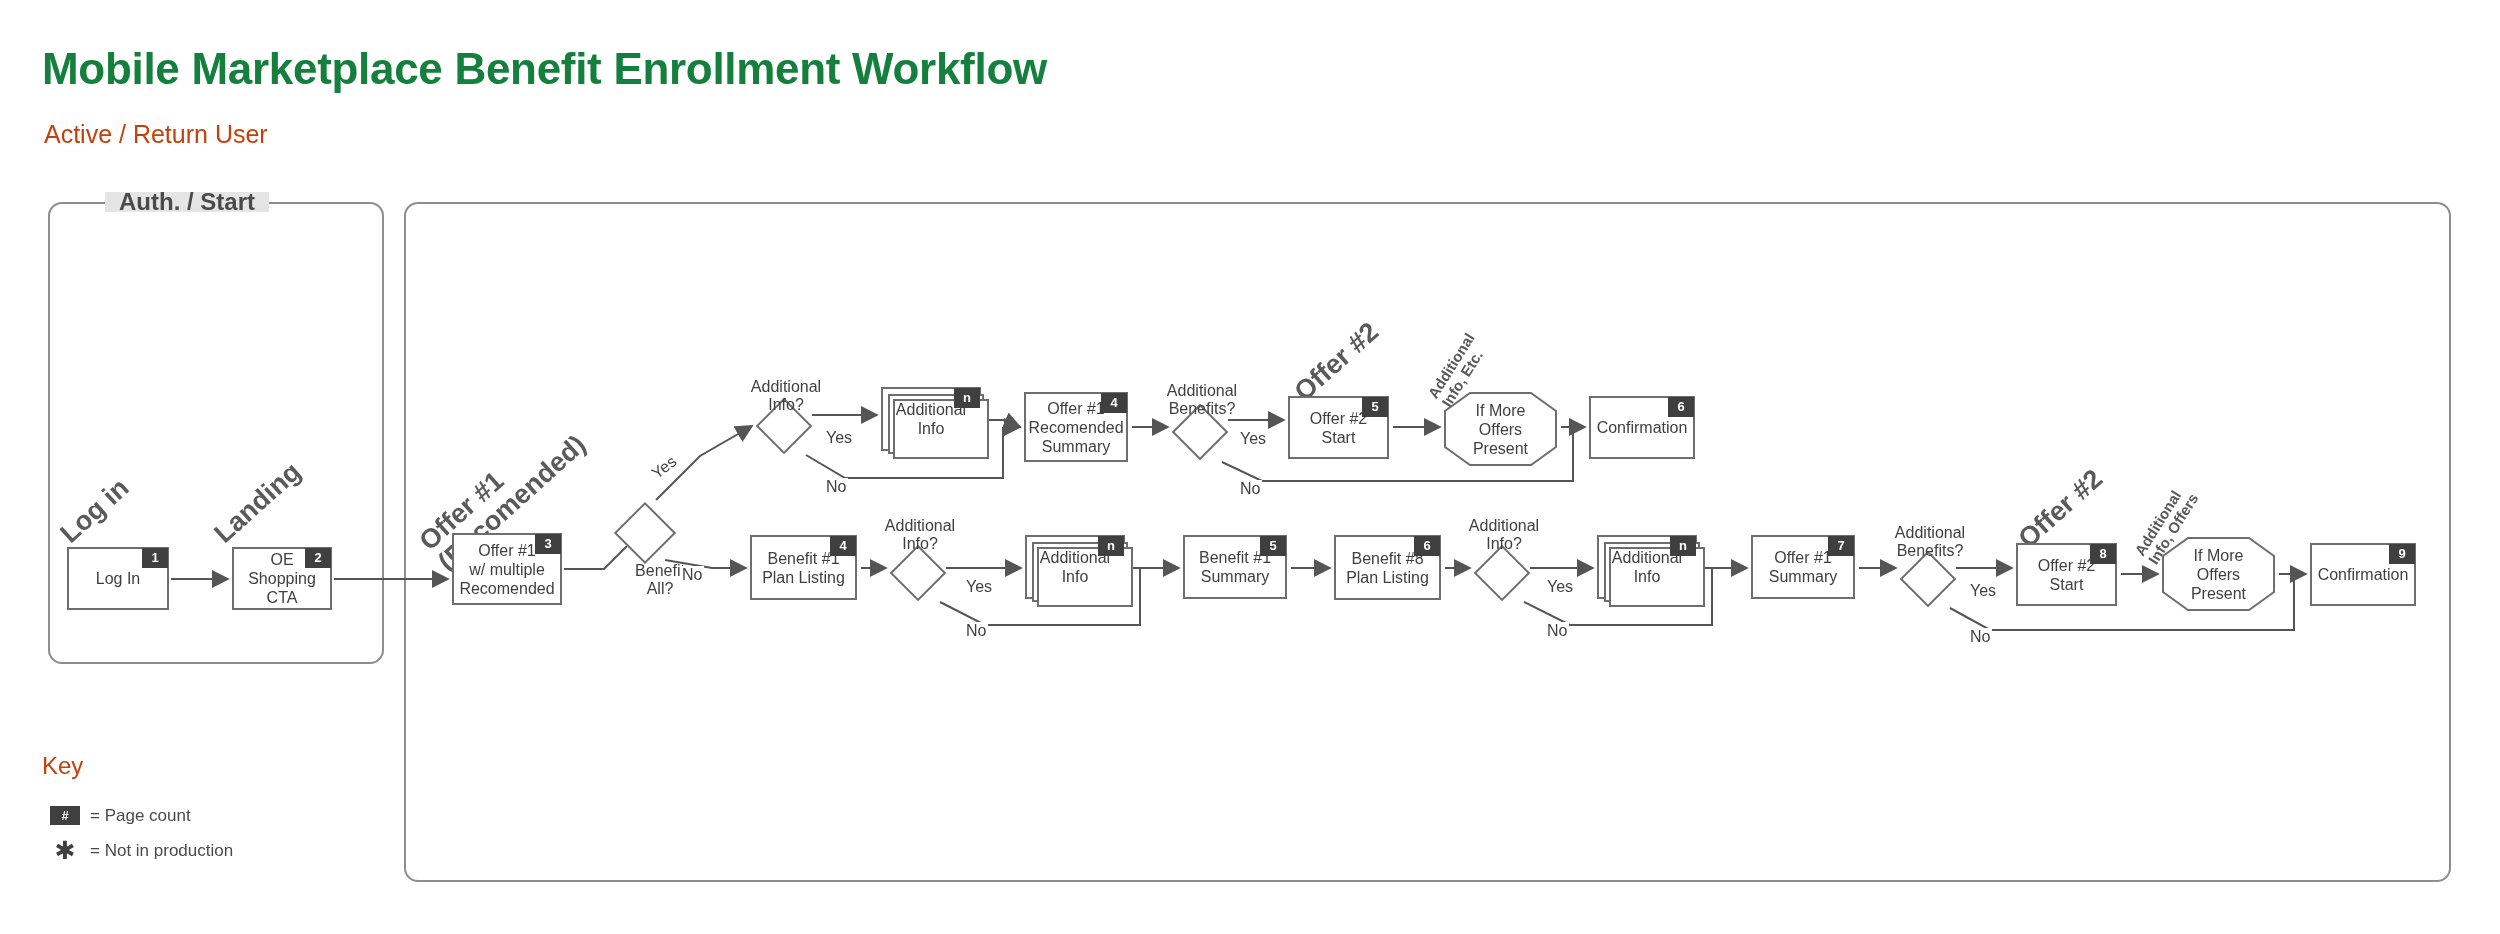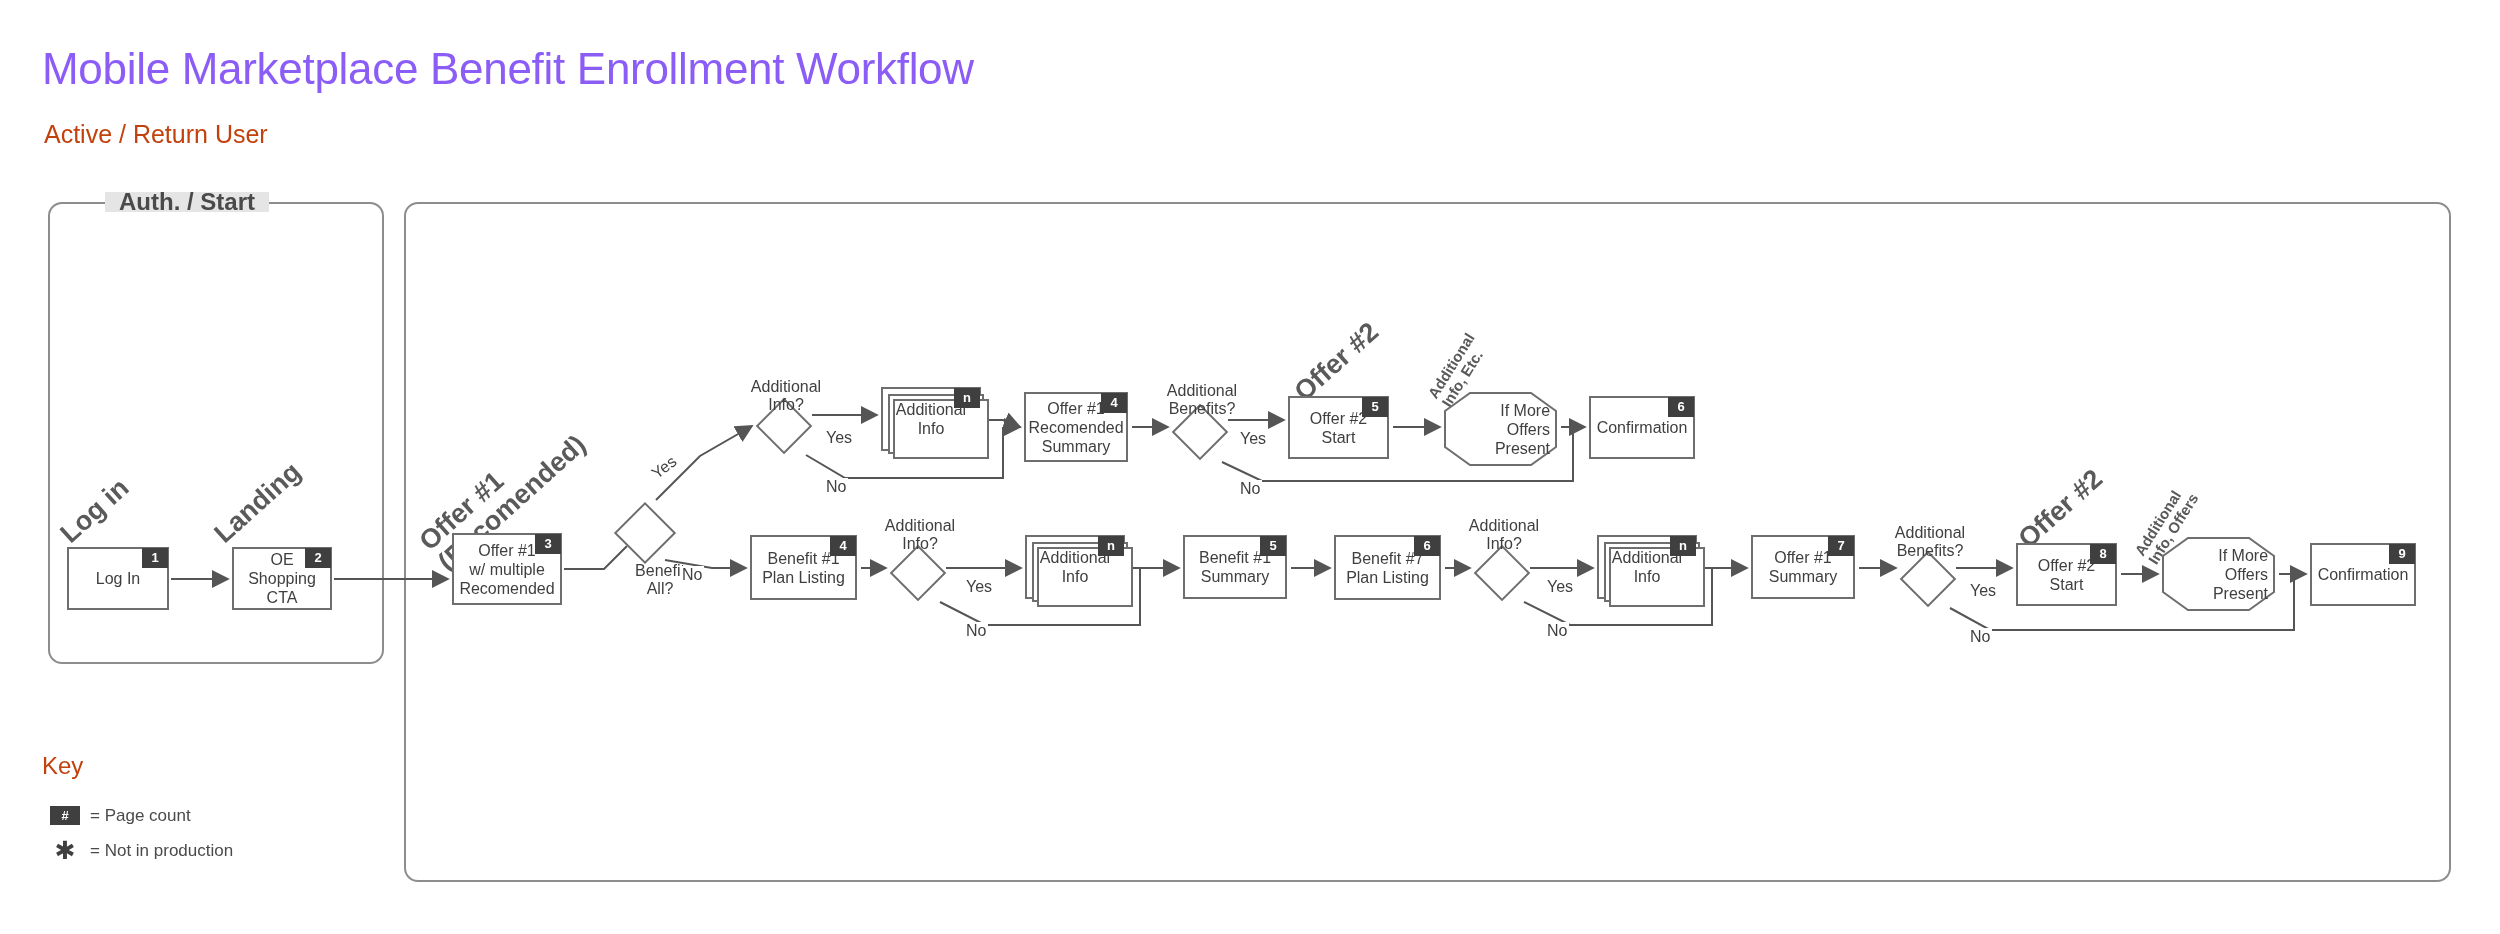--- a/index.html
+++ b/index.html
@@ -8,21 +8,21 @@
     font-family:"Liberation Sans", sans-serif;
     color:#4a4a4a;
     overflow:hidden;
     position:relative;
   }
   #canvas{position:absolute;left:0;top:0;width:2500px;height:934px;}
 
   
   .doc-title{
     position:absolute;left:42px;top:44px;
-    font-size:44px;font-weight:normal;color:#8b5cf6;
+    font-size:44px;font-weight:bold;color:#15803d;
     letter-spacing:-0.3px;white-space:nowrap;
   }
   .doc-subtitle{
     position:absolute;left:44px;top:120px;
     font-size:25px;font-weight:normal;color:#c2410c;white-space:nowrap;
   }
 
   
   .group-frame{
     position:absolute;border:2px solid #8d8d8d;border-radius:14px;
@@ -79,22 +79,22 @@
     transform:rotate(45deg);z-index:5;
   }
   .diamond-label{
     position:absolute;text-align:center;font-size:16px;line-height:18px;
     color:#3f3f3f;white-space:pre-line;z-index:6;
   }
   .oct-wrap{position:absolute;z-index:5;}
   .oct-wrap svg{display:block;}
   .oct-wrap .otxt{
     position:absolute;left:0;top:0;width:100%;height:100%;
-    display:flex;align-items:center;justify-content:center;text-align:right;
-    font-size:16px;line-height:19px;color:#3f3f3f;white-space:pre-line;padding-left:22px;
+    display:flex;align-items:center;justify-content:center;text-align:center;
+    font-size:16px;line-height:19px;color:#3f3f3f;white-space:pre-line;
   }
 
   
   .phase{
     position:absolute;font-weight:bold;color:#5a5a5a;white-space:pre-line;
     transform-origin:left bottom;line-height:1.05;
   }
   .phase.big{font-size:27px;}
   .phase.small{font-size:15px;font-weight:bold;}
 
@@ -252,21 +252,21 @@
         <span class="lbl">Additional
 Info</span>
         <span class="pagecount">n</span>
       </div>
       <div class="node" style="left: 1183px; top: 535px; width: 104px; height: 64px;">
         <span class="lbl">Benefit #1
 Summary</span>
         <span class="pagecount">5</span>
       </div>
       <div class="node" style="left: 1334px; top: 535px; width: 107px; height: 65px;">
-        <span class="lbl">Benefit #7
+        <span class="lbl">Benefit #8
 Plan Listing</span>
         <span class="pagecount">6</span>
       </div>
       <div class="node stack" style="left: 1597px; top: 535px; width: 100px; height: 64px;">
         <span class="lbl">Additional
 Info</span>
         <span class="pagecount">n</span>
       </div>
       <div class="node" style="left: 1751px; top: 535px; width: 104px; height: 64px;">
         <span class="lbl">Offer #1

